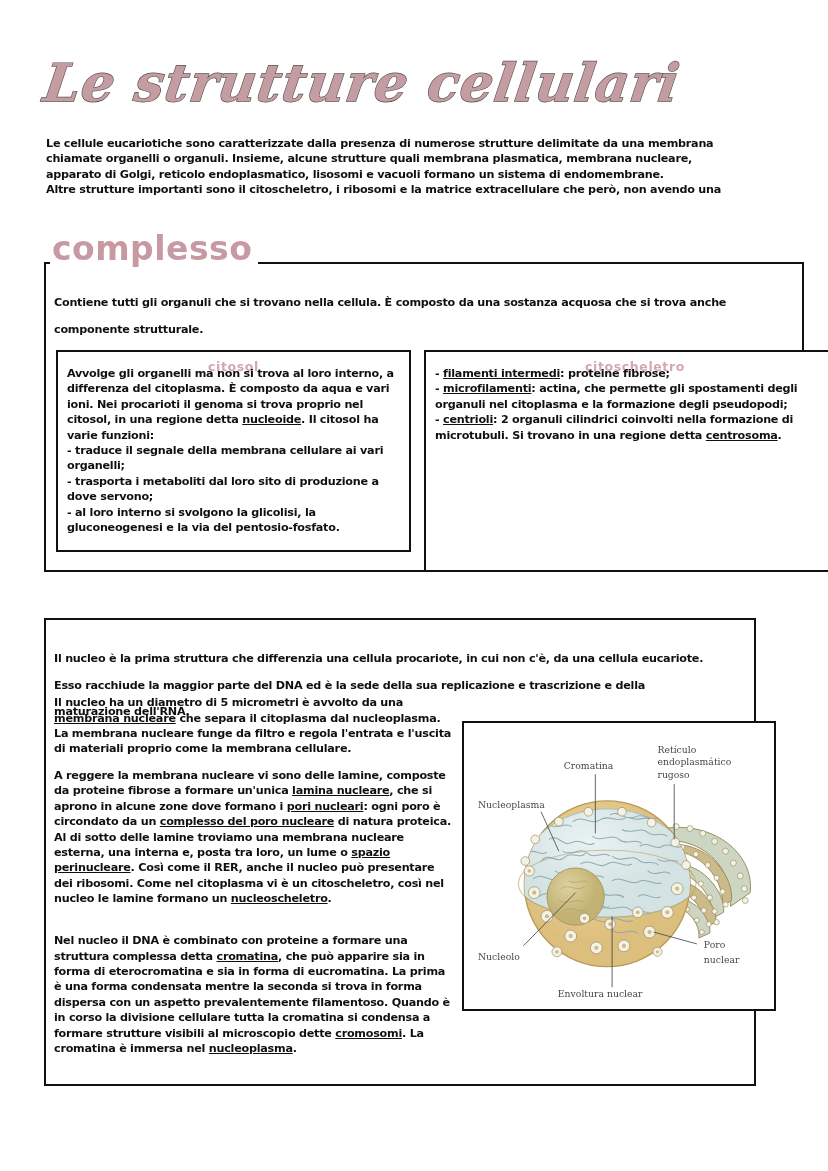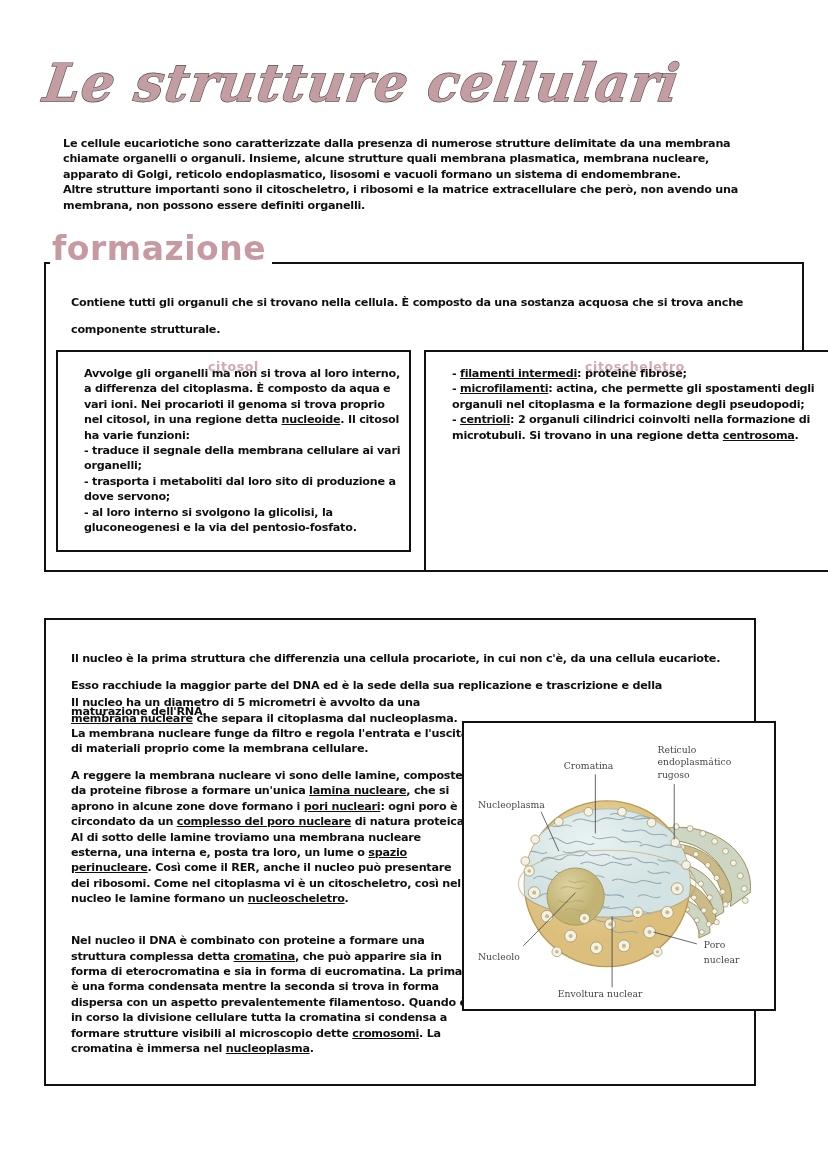--- a/index.html
+++ b/index.html
@@ -25,21 +25,20 @@
   }
 
   
   .bodytext{
     font-family:"DejaVu Sans", sans-serif;
     font-size:11.2px;
     line-height:15.4px;
     letter-spacing:-0.25px;
     color:#101010;
     font-weight:600;
-    margin-left:17px;
   }
   .intro{
     position:absolute;left:46px;top:136px;width:760px;
   }
   .intro p{margin:0;}
 
   
   .sec-head{
     position:absolute;
     font-family:"DejaVu Sans", sans-serif;
@@ -118,25 +117,24 @@
 
 <div class="page">
 
   <div class="doc-title">Le strutture cellulari</div>
 
   <div class="intro bodytext">
     <p>Le cellule eucariotiche sono caratterizzate dalla presenza di numerose strutture delimitate da una membrana</p>
     <p>chiamate organelli o organuli. Insieme, alcune strutture quali membrana plasmatica, membrana nucleare,</p>
     <p>apparato di Golgi, reticolo endoplasmatico, lisosomi e vacuoli formano un sistema di endomembrane.</p>
     <p>Altre strutture importanti sono il citoscheletro, i ribosomi e la matrice extracellulare che però, non avendo una</p>
-    <p>membrana, non possono essere definiti organelli.</p>
   </div>
 
   <div class="frame" id="frame-citoplasma"></div>
-  <div class="sec-head" id="head-citoplasma">formazione</div>
+  <div class="sec-head" id="head-citoplasma">complesso</div>
 
   <div class="frame-body bodytext" id="cito-text">
     <p>Contiene tutti gli organuli che si trovano nella cellula. È composto da una sostanza acquosa che si trova anche</p>
     <p>componente strutturale.</p>
   </div>
 
   <div class="inner-box" id="box-citosol">
     <div class="inner-title">citosol</div>
     <div class="inner-content bodytext">
       <p><span>Avvolge gli organelli ma non si trova al loro interno, a differenza del citoplasma. È composto da aqua e vari ioni. Nei procarioti il genoma si trova proprio nel citosol, in una regione detta </span><u>nucleoide</u><span>. Il citosol ha varie funzioni:</span></p>

